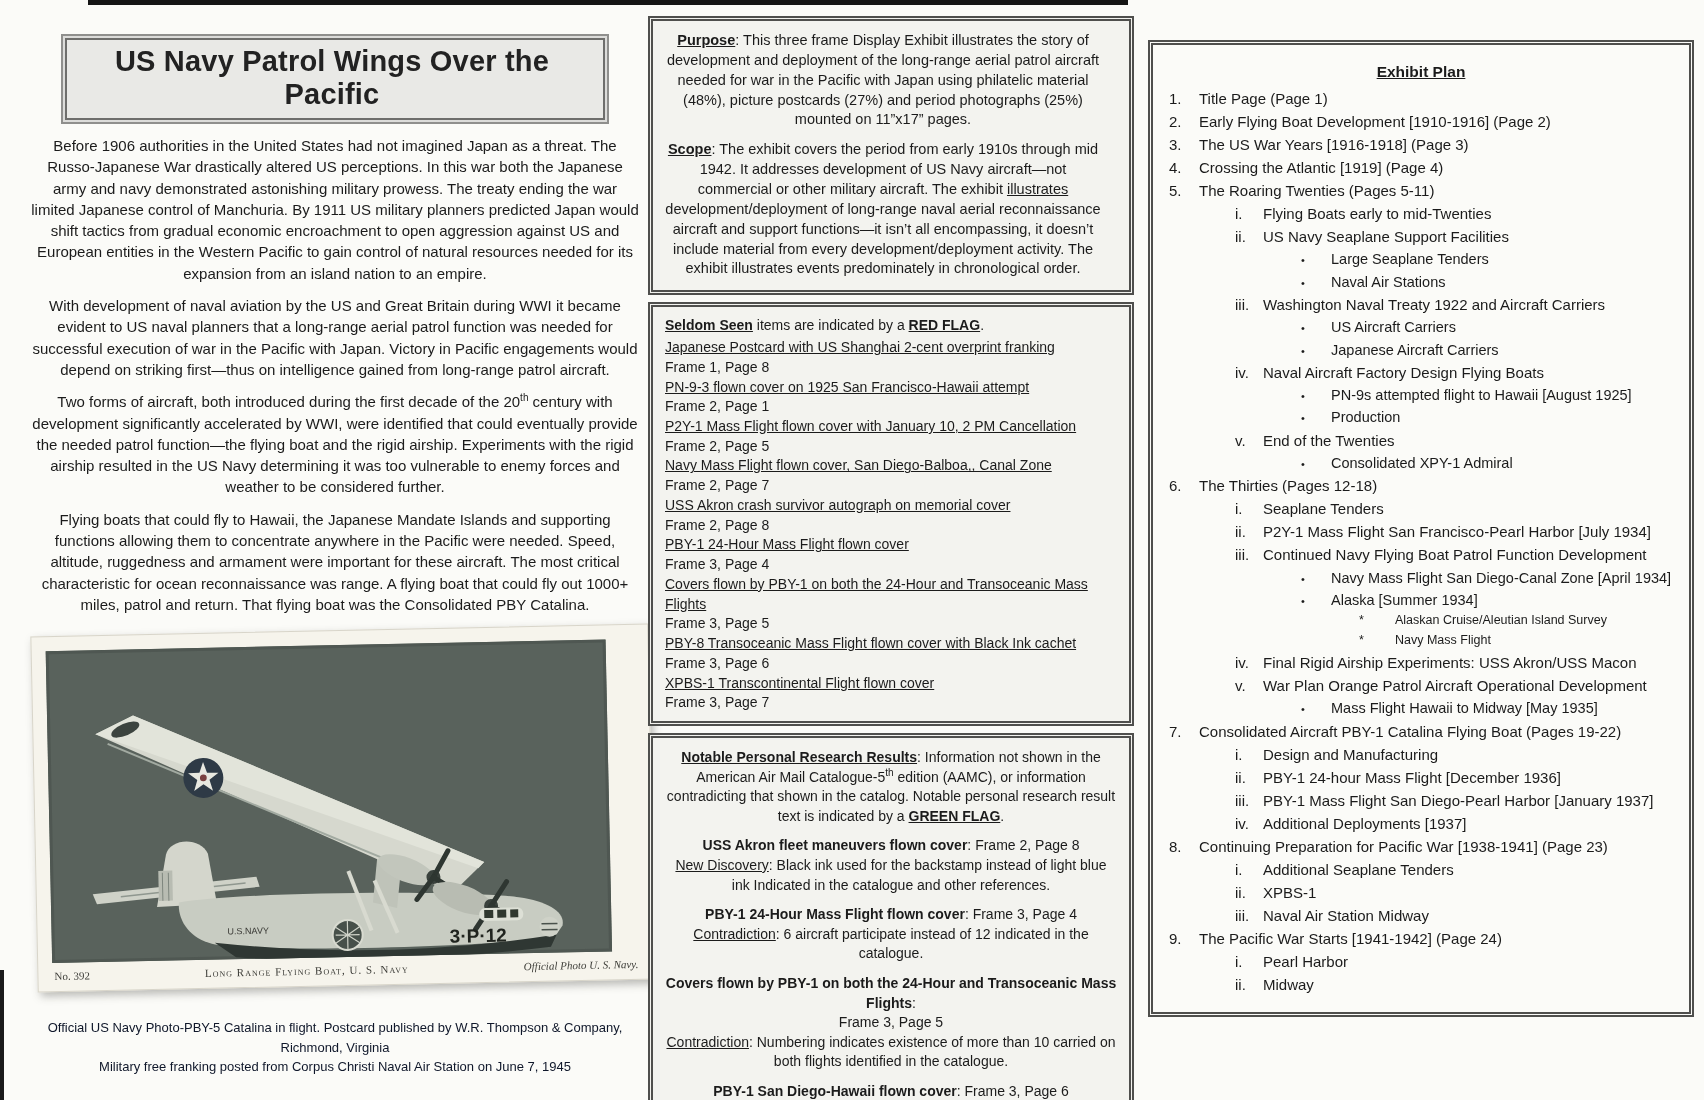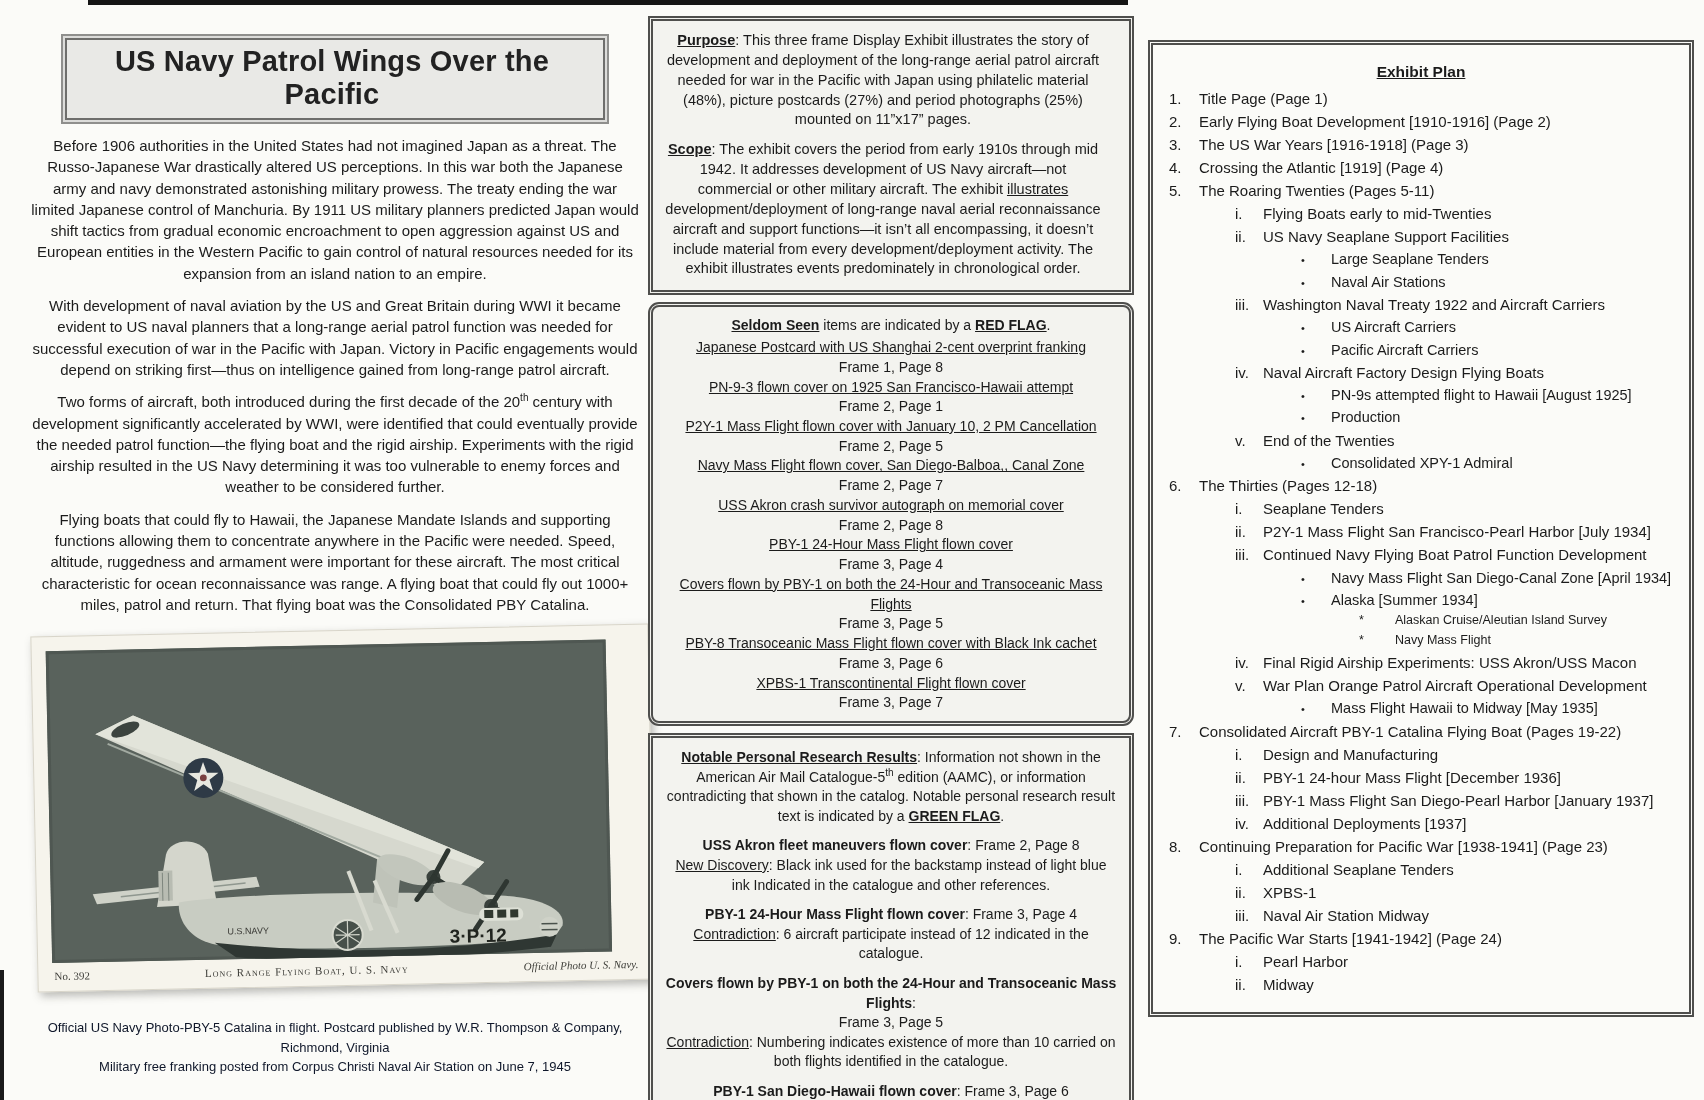--- a/index.html
+++ b/index.html
@@ -44,21 +44,21 @@
   .pc-captions .pc-right{font-style:italic;}
   .photo-caption{margin-top:14px;text-align:center;font-size:13px;line-height:1.5;color:#0f172a;}
 
   
   .mbox{border:5px double #4f4f4d;background:#f3f3ef;padding:8px 12px;margin-bottom:7px;}
   .mbox .para{text-align:center;font-size:14.5px;line-height:1.37;margin:2px 16px 10px 0;}
   .mbox .para:last-child{margin-bottom:3px;}
   .hul{font-weight:bold;text-decoration:underline;}
   .ul{text-decoration:underline;}
 
-  .seldom{text-align:center;font-size:14px;line-height:1.41;border-radius:11px;}
+  .seldom{font-size:14px;line-height:1.41;}
   .seldom .intro{margin:1px 0 2px 0;}
   .seldom-item .si-title{text-decoration:underline;}
   .seldom-item .si-ref{}
 
   .research{text-align:center;font-size:14px;line-height:1.4;}
   .research .res-heading{margin:2px 0 2px 0;}
   .res-entry{margin-top:10px;}
   .res-entry .re-title{font-weight:bold;}
   .res-entry .re-sublabel{text-decoration:underline;}
   .re-ref2:empty{display:none;}
@@ -307,21 +307,21 @@
           <span class="pi-text">Washington Naval Treaty 1922 and Aircraft Carriers</span>
         </div>
 
         <div class="plan-item lvl3">
           <span class="pi-marker">•</span>
           <span class="pi-text">US Aircraft Carriers</span>
         </div>
 
         <div class="plan-item lvl3">
           <span class="pi-marker">•</span>
-          <span class="pi-text">Pacific Aircraft Carriers</span>
+          <span class="pi-text">Japanese Aircraft Carriers</span>
         </div>
 
         <div class="plan-item lvl2">
           <span class="pi-marker">iv.</span>
           <span class="pi-text">Naval Aircraft Factory Design Flying Boats</span>
         </div>
 
         <div class="plan-item lvl3">
           <span class="pi-marker">•</span>
           <span class="pi-text">PN-9s attempted flight to Hawaii [August 1925]</span>

